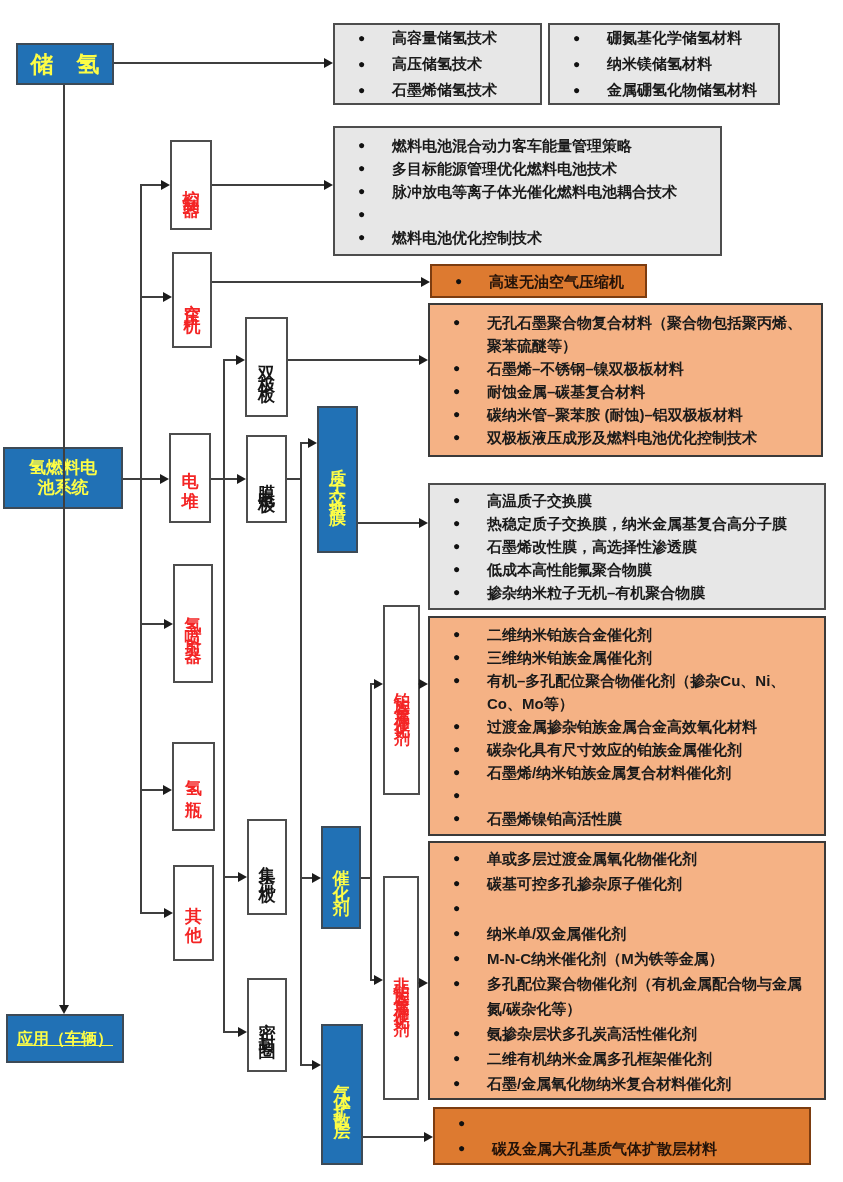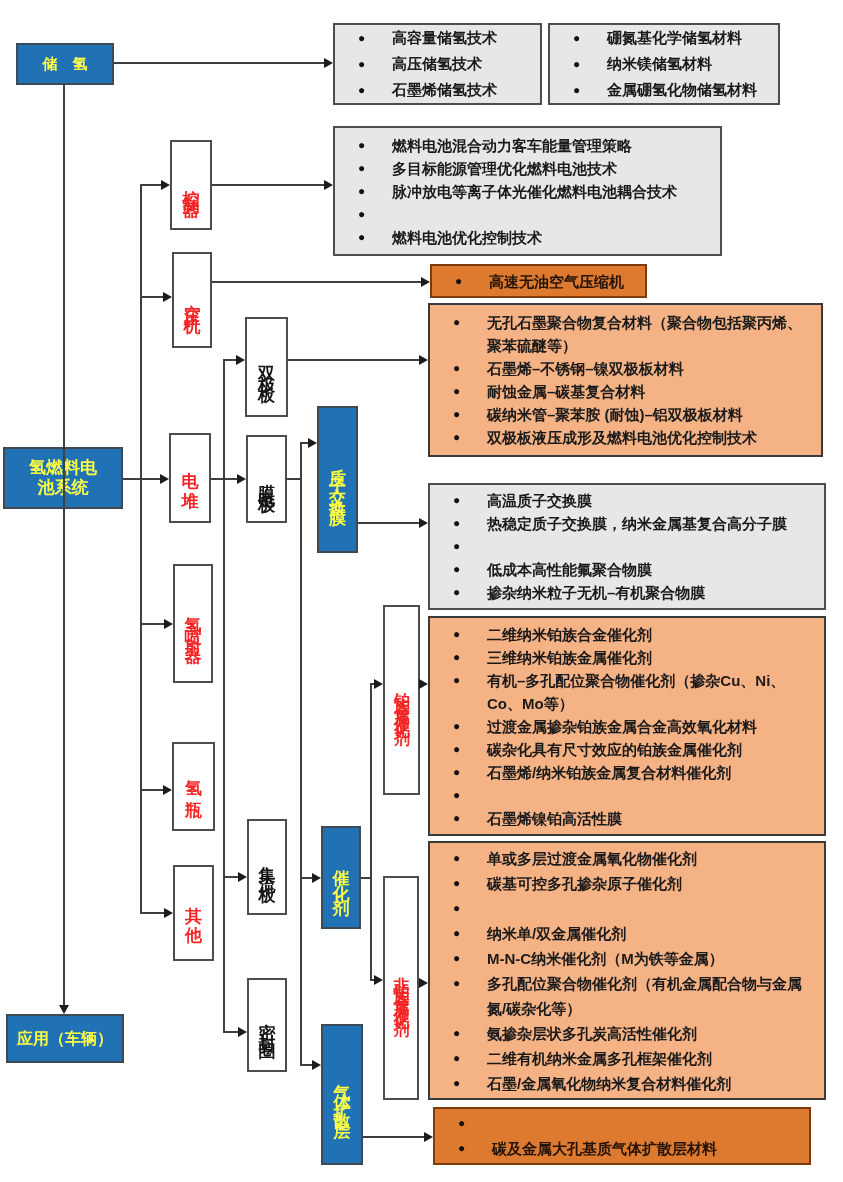--- a/index.html
+++ b/index.html
@@ -7,21 +7,21 @@
           font-family:"Liberation Sans",sans-serif;overflow:hidden;}
   
   .box{position:absolute;box-sizing:border-box;display:flex;align-items:center;
        justify-content:center;text-align:center;}
   .blue{background:#2171b5;border:2px solid #3d4a56;color:#fdfd46;font-weight:bold;}
   .white-red{background:#ffffff;border:2px solid #4d4d4d;color:#f42525;font-weight:bold;}
   .white-black{background:#ffffff;border:2px solid #4d4d4d;color:#161616;font-weight:bold;}
   .blue-vert{background:#2171b5;border:2px solid #3d4a56;color:#fdfd46;font-weight:bold;}
   .vlabel{writing-mode:vertical-rl;text-orientation:upright;font-size:17px;}
   .ls6{letter-spacing:6px;} .ls10{letter-spacing:10px;} .ls14{letter-spacing:14px;} .ls20{letter-spacing:20px;}
-  .hlabel{font-size:15px;line-height:20px;}
+  .hlabel{font-size:23px;line-height:20px;}
   .hlabel.wrap{font-size:17px;padding:0 18px;}
   
   .panel{position:absolute;box-sizing:border-box;display:flex;flex-direction:column;
          justify-content:center;padding:5px 6px 5px 16px;}
   .gray{background:#e7e7e7;border:2px solid #4d4d4d;}
   .lorange{background:#f5b285;border:2px solid #3a3a3a;}
   .dorange{background:#dd7a30;border:2px solid #7c3c10;}
   .row{display:flex;align-items:flex-start;line-height:23px;}
   .lh25 .row{line-height:25px;}
   .lh26 .row{line-height:26px;}
@@ -40,21 +40,21 @@
 <body>
 
 <div id="canvas">
 
   <div class="box blue" style="left:16px;top:43px;width:98px;height:42px;">
     <span class="hlabel">储　氢</span>
   </div>
   <div class="box blue" style="left:3px;top:447px;width:120px;height:62px;">
     <span class="hlabel wrap">氢燃料电池系统</span>
   </div>
-  <div class="box blue" style="left:6px;top:1014px;width:118px;height:49px;">
+  <div class="box blue" style="left:6px;top:1014px;width:118px;height:49px;text-decoration:underline;">
     <span class="hlabel" style="font-size:16px;">应用（车辆）</span>
   </div>
 
   <div class="box white-red" style="left:170px;top:140px;width:42px;height:90px;">
     <span class="vlabel ls6">控制器</span>
   </div>
   <div class="box white-red" style="left:172px;top:252px;width:40px;height:96px;">
     <span class="vlabel ls6">空压机</span>
   </div>
   <div class="box white-red" style="left:169px;top:433px;width:42px;height:90px;">
@@ -181,20 +181,21 @@
       <div class="row">
         <span class="bullet">●</span>
         <span class="txt">高温质子交换膜</span>
       </div>
       <div class="row">
         <span class="bullet">●</span>
         <span class="txt">热稳定质子交换膜，纳米金属基复合高分子膜</span>
       </div>
       <div class="row">
         <span class="bullet">●</span>
+        <span class="txt">石墨烯改性膜，高选择性渗透膜</span>
       </div>
       <div class="row">
         <span class="bullet">●</span>
         <span class="txt">低成本高性能氟聚合物膜</span>
       </div>
       <div class="row">
         <span class="bullet">●</span>
         <span class="txt">掺杂纳米粒子无机–有机聚合物膜</span>
       </div>
     </div>

